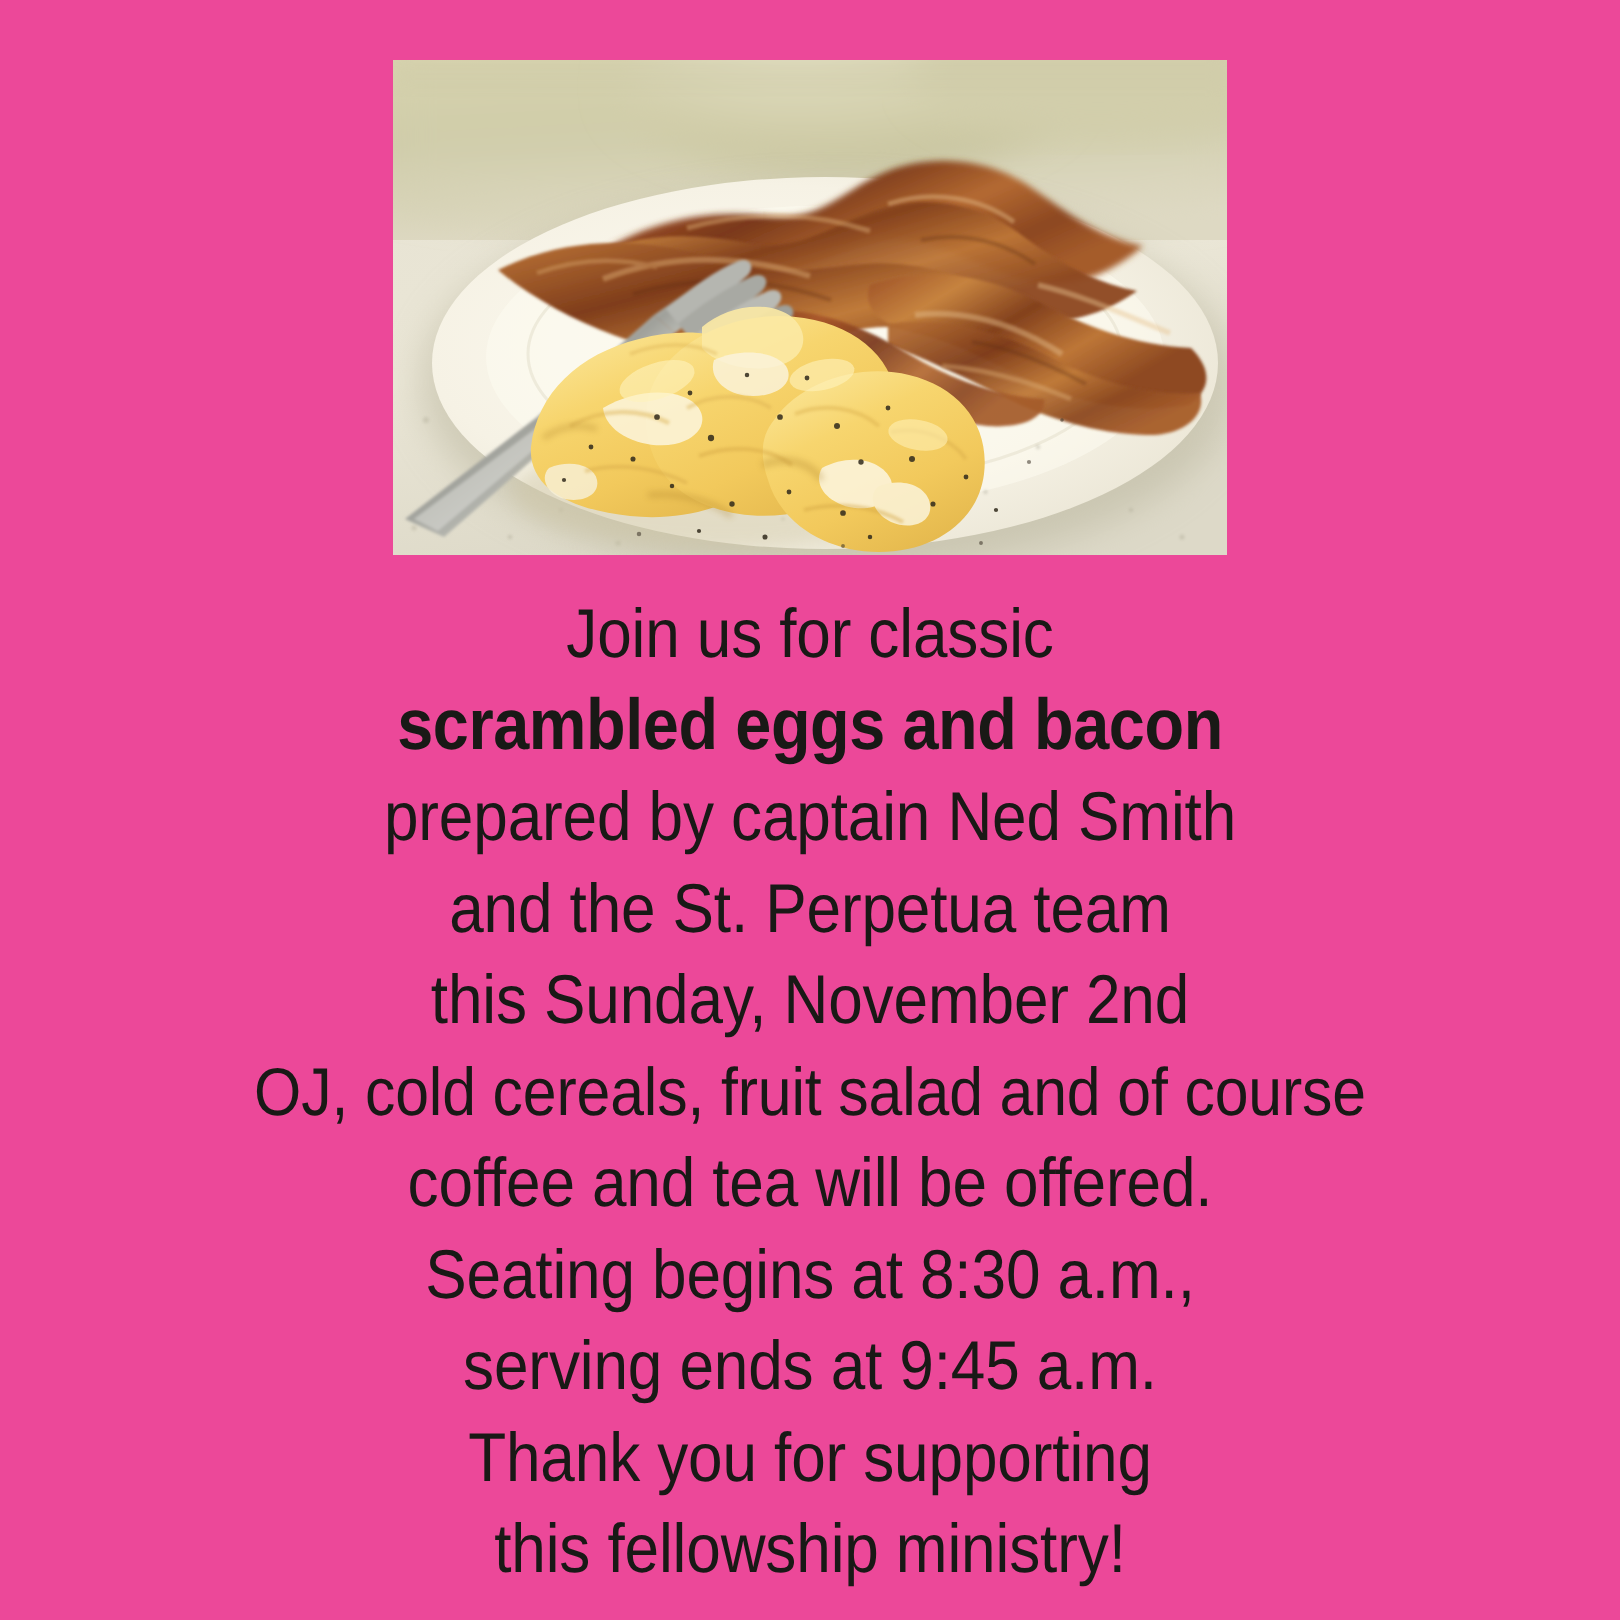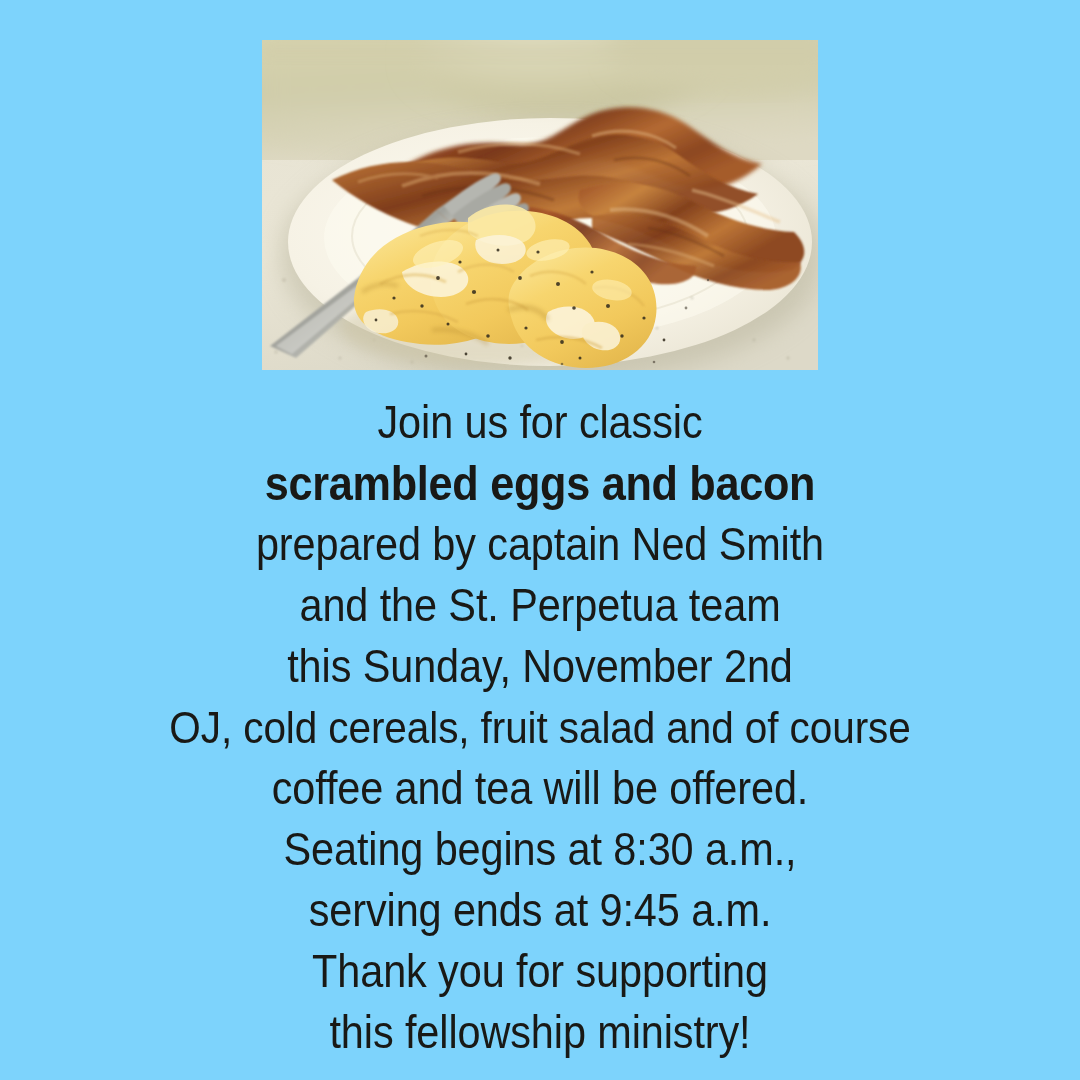--- a/index.html
+++ b/index.html
@@ -64,21 +64,21 @@
     font-size: 48px;
     letter-spacing: -0.3px;
   }
   .msg-line.wide {
     font-size: 45px;
   }
 </style>
 </head>
 <body>
 
-<div id="poster" style="background: #7dd3fc;">
+<div id="poster" style="background: #ec4899;">
 
   <div id="photo-frame">
     <svg id="photo-svg" viewBox="0 0 556 330" preserveAspectRatio="xMidYMid slice">
       <defs>
         <linearGradient id="bgTop" x1="0" y1="0" x2="0.25" y2="1">
           <stop offset="0%" stop-color="#d7d3ae"></stop>
           <stop offset="45%" stop-color="#cfcca9"></stop>
           <stop offset="100%" stop-color="#ded9c3"></stop>
         </linearGradient>
         <linearGradient id="counterGrad" x1="0" y1="0" x2="0.3" y2="1">

